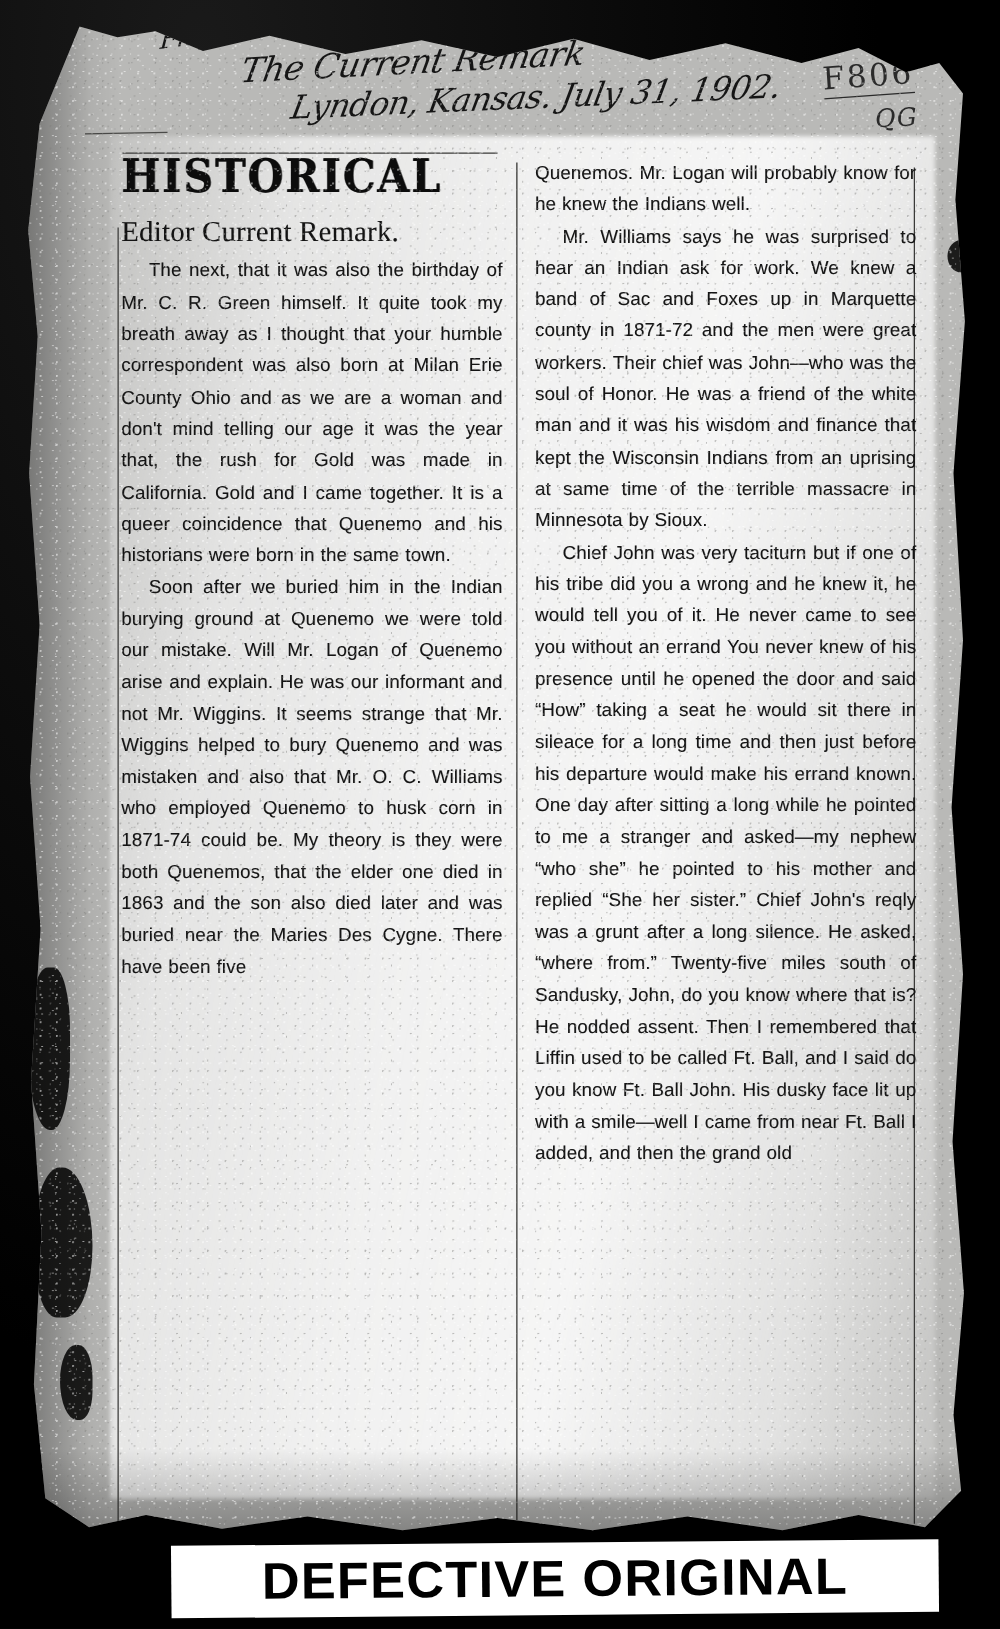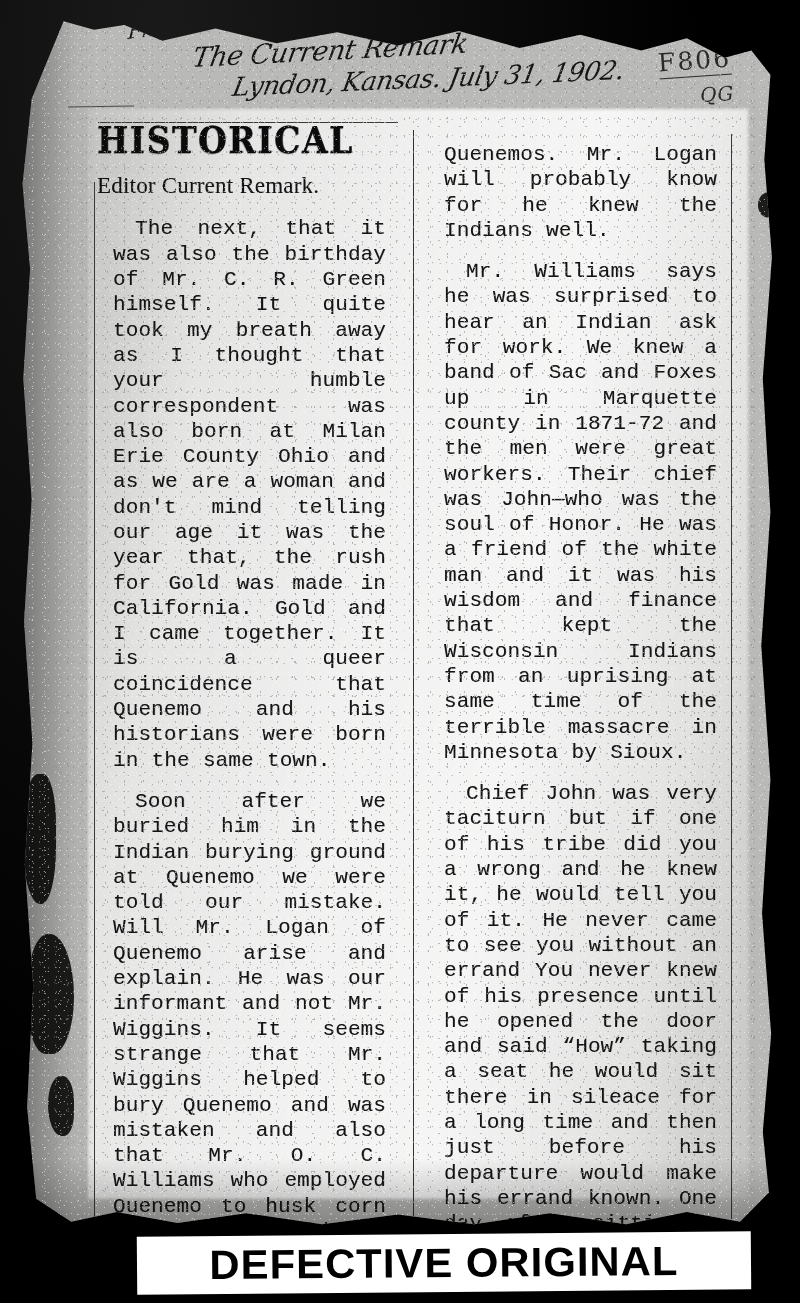--- a/index.html
+++ b/index.html
@@ -216,26 +216,26 @@
   .salutation {
     font-family: "Liberation Serif", serif;
     font-size: 23px;
     line-height: 1.28;
     margin: 6px 0 4px 0;
     letter-spacing: .2px;
   }
 
   
   .para {
-    font-family: Liberation Mono, monospace;
-    font-size: 21px;
+    font-family: Liberation Sans, sans-serif;
+    font-size: 15px;
     line-height: 25.3px;
     text-align: justify;
     text-align-last: left;
-    margin: 16px;
+    margin: 0;
     text-indent: 22px;
     letter-spacing: .1px;
     word-spacing: .5px;
     color: #141414;
   }
   .para + .para { margin-top: 0; }
   .col-right .para:first-child { text-indent: 0; }
 
   
   .para, .salutation {

